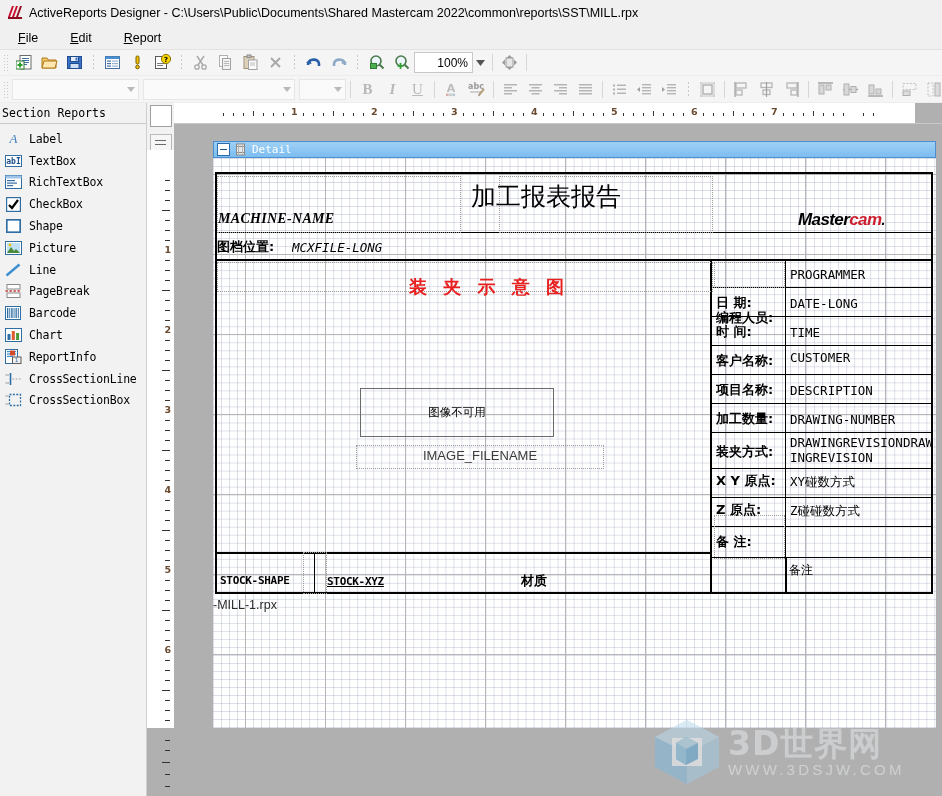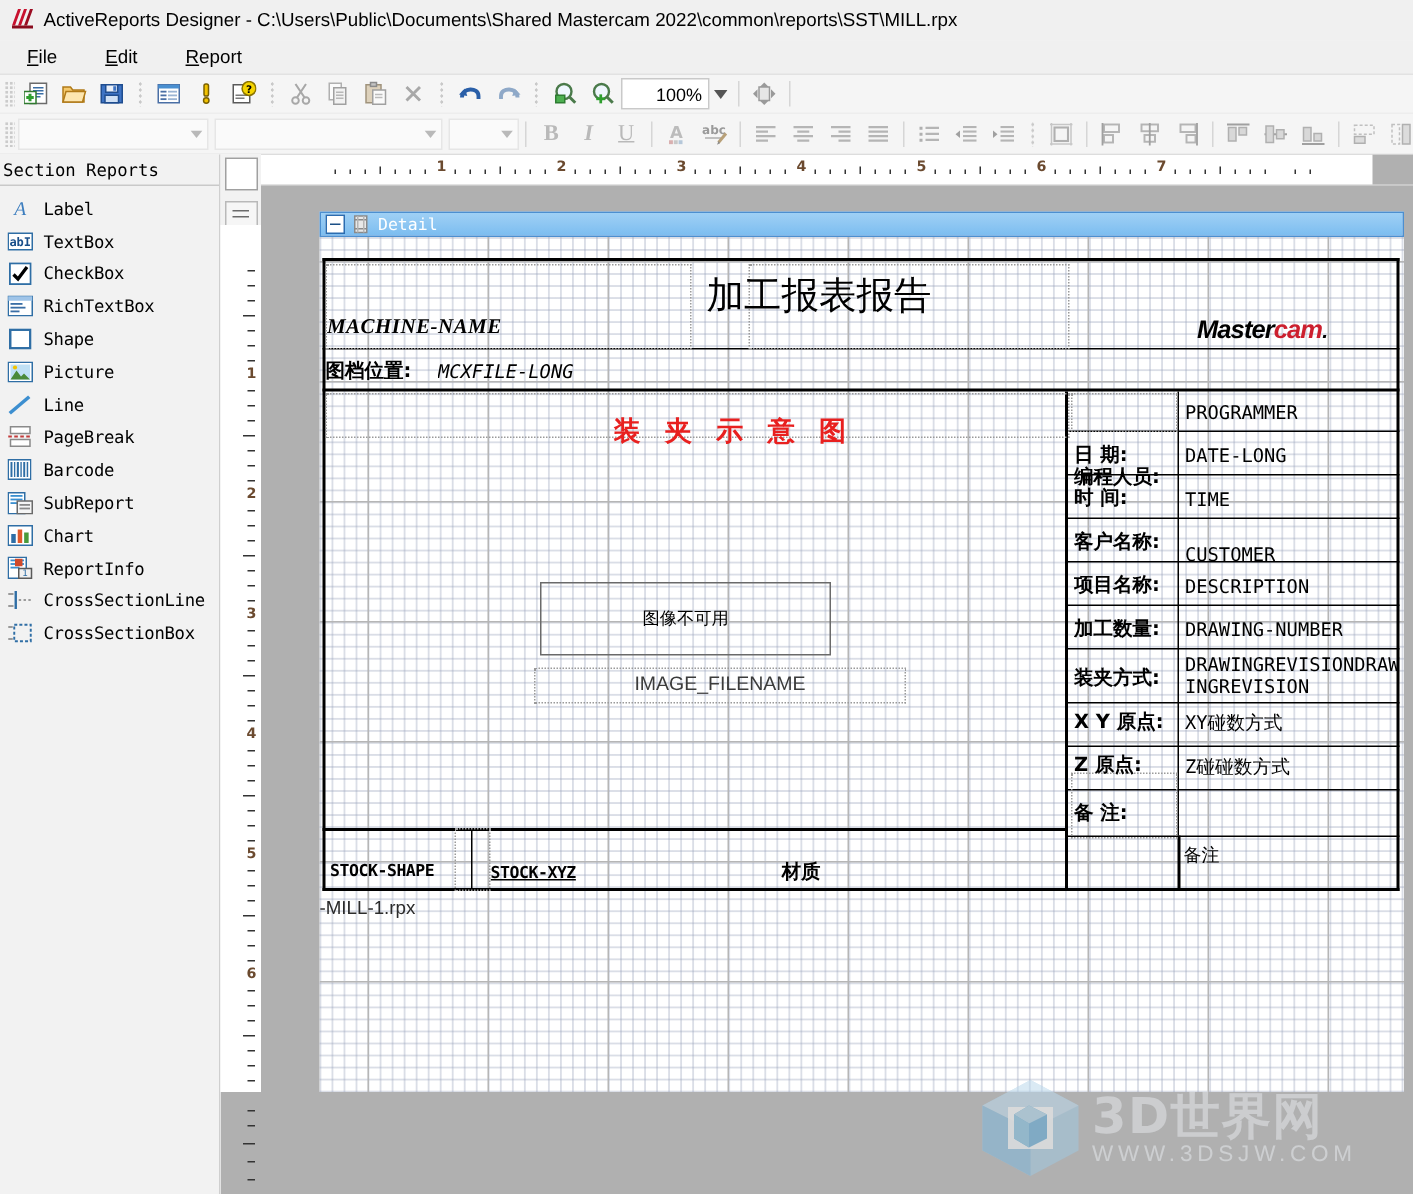--- a/index.html
+++ b/index.html
@@ -534,39 +534,39 @@
             <svg width="17" height="14" viewBox="0 0 17 14">
               <rect x="0.5" y="1.5" width="16" height="11" fill="#fff" stroke="#2f6ea5"></rect>
               <text x="8.5" y="10" font-size="8" text-anchor="middle" fill="#1a4f8a" font-family="DejaVu Sans Mono" font-weight="bold">abI</text>
             </svg>
           </span>
           <span class="tb-lbl">TextBox</span>
         </div>
 
         <div class="tb-item">
           <span class="tb-ico">
-            <svg width="15" height="15" viewBox="0 0 15 15">
-              <rect x="0.5" y="0.5" width="14" height="14" fill="#fff" stroke="#2f6ea5" stroke-width="1.4"></rect>
-              <path d="M3 8 L6 11 L12 3" stroke="#000" stroke-width="2.2" fill="none"></path>
-            </svg>
-          </span>
-          <span class="tb-lbl">CheckBox</span>
-        </div>
-
-        <div class="tb-item">
-          <span class="tb-ico">
             <svg width="17" height="14" viewBox="0 0 17 14">
               <rect x="0.5" y="0.5" width="16" height="13" fill="#fff" stroke="#2f6ea5"></rect>
               <rect x="0.5" y="0.5" width="16" height="3" fill="#9fc4e8"></rect>
               <rect x="2" y="5" width="8" height="1.2" fill="#3a6ea5"></rect>
               <rect x="2" y="7.5" width="10" height="1.2" fill="#3a6ea5"></rect>
               <rect x="2" y="10" width="6" height="1.2" fill="#3a6ea5"></rect>
             </svg>
           </span>
           <span class="tb-lbl">RichTextBox</span>
+        </div>
+
+        <div class="tb-item">
+          <span class="tb-ico">
+            <svg width="15" height="15" viewBox="0 0 15 15">
+              <rect x="0.5" y="0.5" width="14" height="14" fill="#fff" stroke="#2f6ea5" stroke-width="1.4"></rect>
+              <path d="M3 8 L6 11 L12 3" stroke="#000" stroke-width="2.2" fill="none"></path>
+            </svg>
+          </span>
+          <span class="tb-lbl">CheckBox</span>
         </div>
 
         <div class="tb-item">
           <span class="tb-ico">
             <svg width="15" height="14" viewBox="0 0 15 14">
               <rect x="0.8" y="0.8" width="13.4" height="12.4" fill="#fff" stroke="#2f6ea5" stroke-width="1.7"></rect>
             </svg>
           </span>
           <span class="tb-lbl">Shape</span>
         </div>
@@ -613,34 +613,20 @@
                 <rect x="6.2" y="2" width="1.4" height="10"></rect>
                   <rect x="8.6" y="2" width="0.9" height="10"></rect>
                 <rect x="10.5" y="2" width="1.3" height="10"></rect>
                   <rect x="12.8" y="2" width="1" height="10"></rect>
               </g>
             </svg>
           </span>
           <span class="tb-lbl">Barcode</span>
         </div>
 
-        <div class="tb-item">
-          <span class="tb-ico">
-            <svg width="17" height="15" viewBox="0 0 17 15">
-              <rect x="0.5" y="0.5" width="11" height="14" fill="#fff" stroke="#2f6ea5"></rect>
-              <rect x="2" y="2" width="8" height="1.2" fill="#3a8fd0"></rect>
-              <rect x="2" y="4.4" width="8" height="1.2" fill="#3a8fd0"></rect>
-              <rect x="2" y="6.8" width="5" height="1.2" fill="#3a8fd0"></rect>
-              <rect x="6.5" y="6" width="10" height="8.5" fill="#f5f5f5" stroke="#6a6a6a"></rect>
-              <rect x="8" y="8" width="7" height="1.2" fill="#8a8a8a"></rect>
-              <rect x="8" y="10.4" width="7" height="1.2" fill="#8a8a8a"></rect>
-            </svg>
-          </span>
-          <span class="tb-lbl">SubReport</span>
-        </div>
 
         <div class="tb-item">
           <span class="tb-ico">
             <svg width="17" height="14" viewBox="0 0 17 14">
               <rect x="0.5" y="0.5" width="16" height="13" fill="#fff" stroke="#2f6ea5"></rect>
               <rect x="2.5" y="6" width="3" height="6" fill="#2f6ea5"></rect>
               <rect x="6.8" y="3" width="3" height="9" fill="#e05a2b"></rect>
               <rect x="11.1" y="5" width="3" height="7" fill="#4a9a3a"></rect>
             </svg>
           </span>
@@ -928,21 +914,21 @@
           <div class="ctrl lbl-cn" style="left:503px;top:107px;margin-top:44px;">编程人员:</div>
           <div class="ctrl val-mono" style="left:577px;top:109px;">PROGRAMMER</div>
 
           <div class="ctrl lbl-cn" style="left:503px;top:136px;">日      期:</div>
           <div class="ctrl val-mono" style="left:577px;top:138px;">DATE-LONG</div>
 
           <div class="ctrl lbl-cn" style="left:503px;top:165px;">时      间:</div>
           <div class="ctrl val-mono" style="left:577px;top:167px;">TIME</div>
 
           <div class="ctrl lbl-cn" style="left:503px;top:194px;">客户名称:</div>
-          <div class="ctrl val-mono" style="left:577px;top:204px;text-align:center;">CUSTOMER</div>
+          <div class="ctrl val-mono" style="left:577px;top:192px;text-align:center;">CUSTOMER</div>
 
           <div class="ctrl lbl-cn" style="left:503px;top:223px;">项目名称:</div>
           <div class="ctrl val-mono" style="left:577px;top:225px;">DESCRIPTION</div>
 
           <div class="ctrl lbl-cn" style="left:503px;top:252px;">加工数量:</div>
           <div class="ctrl val-mono" style="left:577px;top:254px;">DRAWING-NUMBER</div>
 
           <div class="ctrl lbl-cn" style="left:503px;top:285px;">装夹方式:</div>
           <div class="val-mono" style="position:absolute;left:577px;top:277px;width:143px;height:31px;overflow:hidden;line-height:15px;word-break:break-all;">DRAWINGREVISIONDRAWINGREVISION</div>
 

